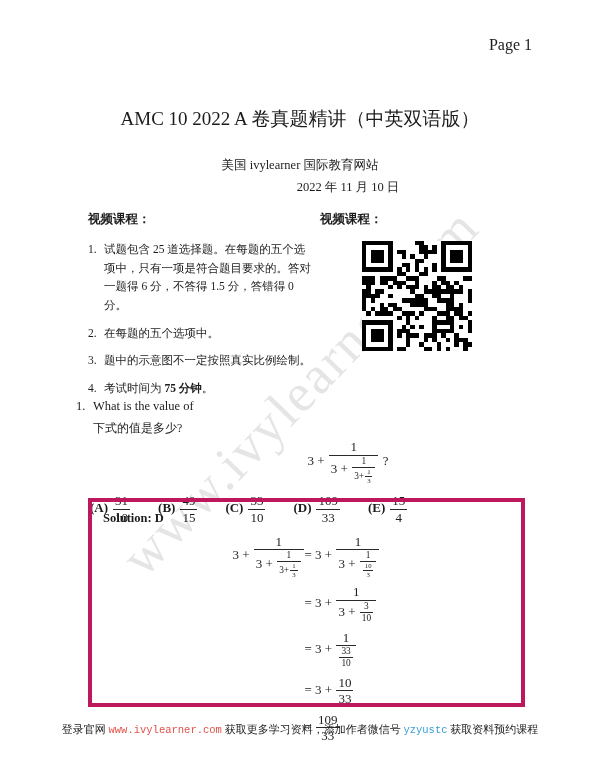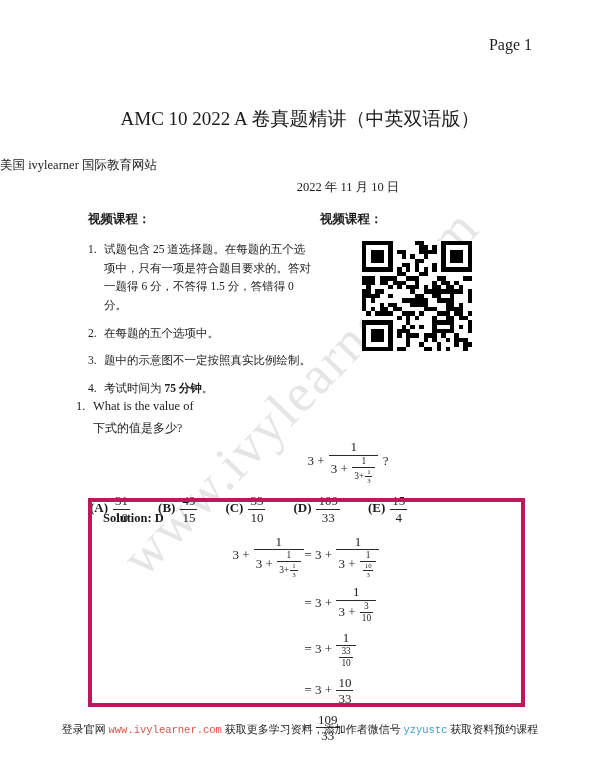--- a/index.html
+++ b/index.html
@@ -11,21 +11,21 @@
   .watermark{
     position:absolute;left:300px;top:392px;
     transform:translate(-50%,-50%) rotate(-46deg);
     font-size:54px;letter-spacing:2px;white-space:nowrap;
     color:rgba(70,70,70,0.14);z-index:0;
   }
   .layer{position:absolute;z-index:1;}
   
   .page-number{top:36px;right:68px;font-size:16px;}
   .doc-title{top:106px;left:0;width:100%;text-align:center;font-size:19px;}
-  .doc-subtitle{top:157px;left:0;width:100%;text-align:left;font-size:12.5px;}
+  .doc-subtitle{top:157px;left:0;width:100%;text-align:center;font-size:12.5px;}
   .doc-date{top:179px;left:0;width:100%;text-align:center;font-size:12.5px;padding-left:48px;}
   
   .columns{top:211px;left:88px;width:440px;display:flex;}
   .left-col{width:225px;}
   .right-col{margin-left:7px;flex:1;}
   .sec-heading{font-weight:bold;font-size:12.5px;}
   .ilist{margin-top:12px;}
   .iitem{display:flex;margin-bottom:9px;font-size:11.5px;line-height:1.62;}
   .inum{width:16px;flex:none;}
   .itext{flex:1;}

